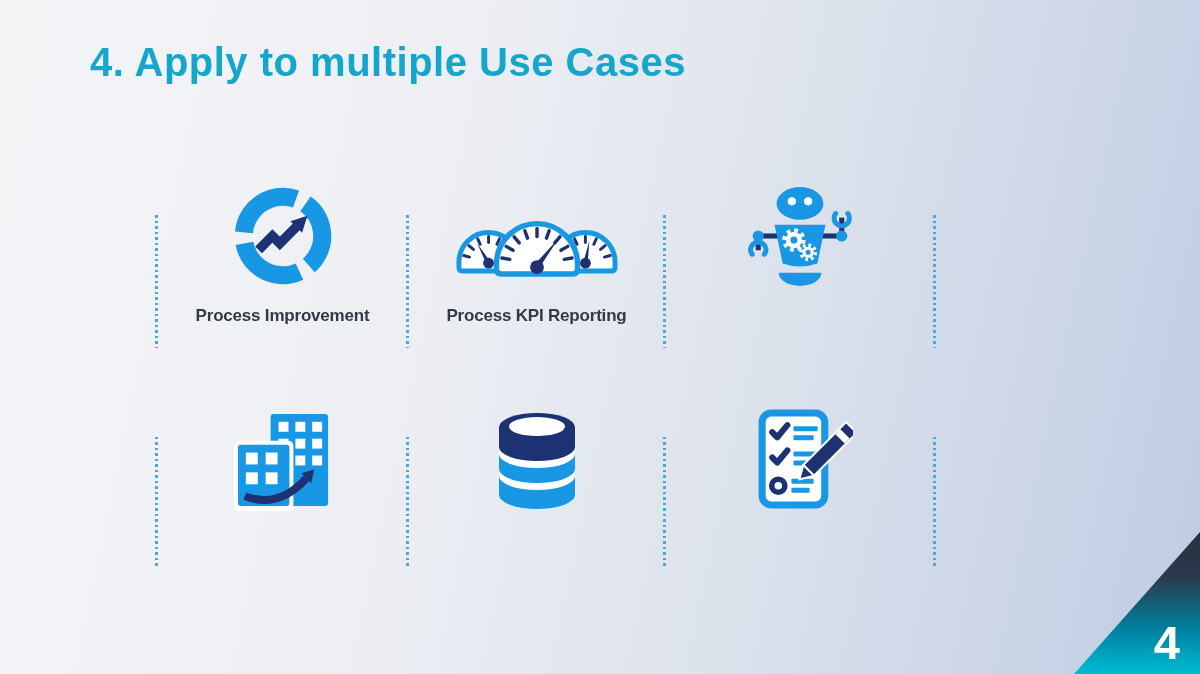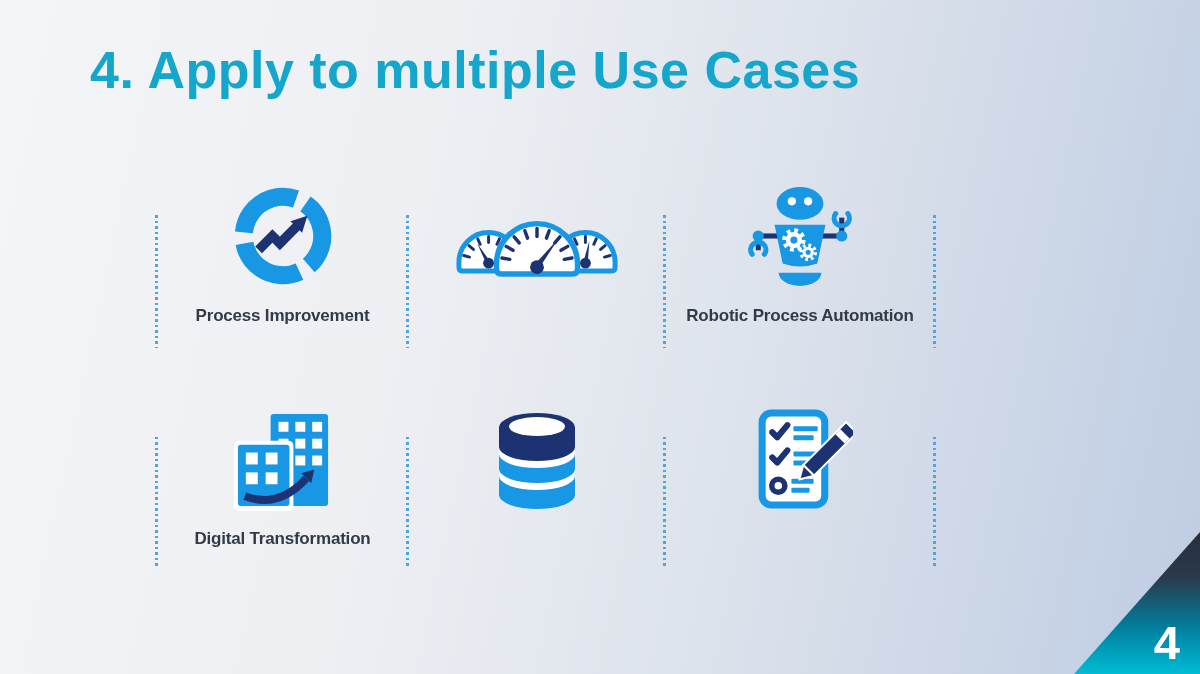--- a/index.html
+++ b/index.html
@@ -14,21 +14,21 @@
   *{margin:0;padding:0;box-sizing:border-box;}
   html,body{width:1200px;height:674px;overflow:hidden;}
   body{
     font-family:"Liberation Sans","DejaVu Sans",sans-serif;
     position:relative;
     background:linear-gradient(102deg,#f4f5f7 0%,#edeff3 35%,#dde3ec 62%,#becce3 100%);
   }
   .slide{position:absolute;inset:0;}
   .title{
     position:absolute;left:90px;top:40px;
-    font-size:52px;font-weight:700;color:var(--accent-cyan);
+    font-size:40px;font-weight:700;color:var(--accent-cyan);
     letter-spacing:0.5px;
   }
   .row{
     position:absolute;left:157px;width:778px;
     display:grid;grid-template-columns:251px 257px 270px;
   }
   .row1{top:172px;}
   .row2{top:395px;}
   .cell{display:flex;flex-direction:column;align-items:center;}
   .icon-box{height:128px;display:flex;align-items:center;justify-content:center;}
@@ -122,20 +122,21 @@
             <line x1="85" y1="40" x2="85" y2="48"></line>
             <line x1="85" y1="40" x2="85" y2="48" transform="rotate(20 85 76)"></line>
             <line x1="85" y1="40" x2="85" y2="48" transform="rotate(40 85 76)"></line>
             <line x1="85" y1="40" x2="85" y2="48" transform="rotate(60 85 76)"></line>
             <line x1="85" y1="40" x2="85" y2="48" transform="rotate(80 85 76)"></line>
           </g>
           <polygon points="82,79 88,79 85,42" fill="#1C3272" transform="rotate(38 85 78)"></polygon>
           <circle cx="85" cy="79" r="7" fill="#1C3272"></circle>
         </svg>
       </div>
+      <div class="uc-label">Process KPI Reporting</div>
     </div>
 
     <div class="cell">
       <div class="icon-box">
         <svg viewBox="0 0 110 105" width="112" height="107" aria-hidden="true">
 
           <rect x="12" y="49.5" width="22" height="5" fill="#1C3272"></rect>
           <rect x="11.5" y="52" width="5" height="14" fill="#1C3272"></rect>
           <circle cx="14" cy="52" r="5.5" fill="#1897E4"></circle>
           <path d="M8,70 A7.5,7.5 0 1 1 20,70" fill="none" stroke="#1897E4" stroke-width="5" stroke-linecap="round"></path>
@@ -153,21 +154,20 @@
           <circle cx="49" cy="56" r="9.5" fill="none" stroke="#ffffff" stroke-width="4" stroke-dasharray="3.7 3.76"></circle>
           <circle cx="49" cy="56" r="8" fill="#ffffff"></circle>
           <circle cx="49" cy="56" r="3.5" fill="#1897E4"></circle>
           <circle cx="63" cy="68" r="7" fill="none" stroke="#ffffff" stroke-width="3.5" stroke-dasharray="2.7 2.8"></circle>
           <circle cx="63" cy="68" r="5.5" fill="#ffffff"></circle>
           <circle cx="63" cy="68" r="2.5" fill="#1897E4"></circle>
 
           <path d="M34,88 A21,13 0 0 0 76,88 Z" fill="#1897E4"></path>
         </svg>
       </div>
-      <div class="uc-label">Robotic Process Automation</div>
     </div>
   </div>
 
   <div class="row row2">
 
     <div class="cell">
       <div class="icon-box">
         <svg viewBox="0 0 105 105" width="104" height="104" aria-hidden="true">
 
           <rect x="40" y="7" width="58" height="93" rx="3" fill="#1897E4"></rect>
@@ -188,21 +188,20 @@
             <rect x="15" y="46" width="12" height="12"></rect>
               <rect x="35" y="46" width="12" height="12"></rect>
             <rect x="15" y="66" width="12" height="12"></rect>
               <rect x="35" y="66" width="12" height="12"></rect>
           </g>
 
           <path d="M14,90 Q48,103 76,72" fill="none" stroke="#1C3272" stroke-width="8"></path>
           <polygon points="84,63 81,77 71,67" fill="#1C3272"></polygon>
         </svg>
       </div>
-      <div class="uc-label">Digital Transformation</div>
     </div>
 
     <div class="cell">
       <div class="icon-box">
         <svg viewBox="0 0 90 105" width="90" height="105" aria-hidden="true">
           <path d="M7,20 A38,14 0 0 1 83,20 L83,88 A38,14 0 0 1 7,88 Z" fill="#ffffff"></path>
           <path d="M7,20 A38,14 0 0 1 83,20 L83,40 A38,14 0 0 1 7,40 Z" fill="#1C3272"></path>
           <ellipse cx="45" cy="19.5" rx="28" ry="9.5" fill="#ffffff"></ellipse>
           <path d="M7,47 A38,14 0 0 0 83,47 L83,62 A38,14 0 0 1 7,62 Z" fill="#1897E4"></path>
           <path d="M7,69 A38,14 0 0 0 83,69 L83,88 A38,14 0 0 1 7,88 Z" fill="#1897E4"></path>

